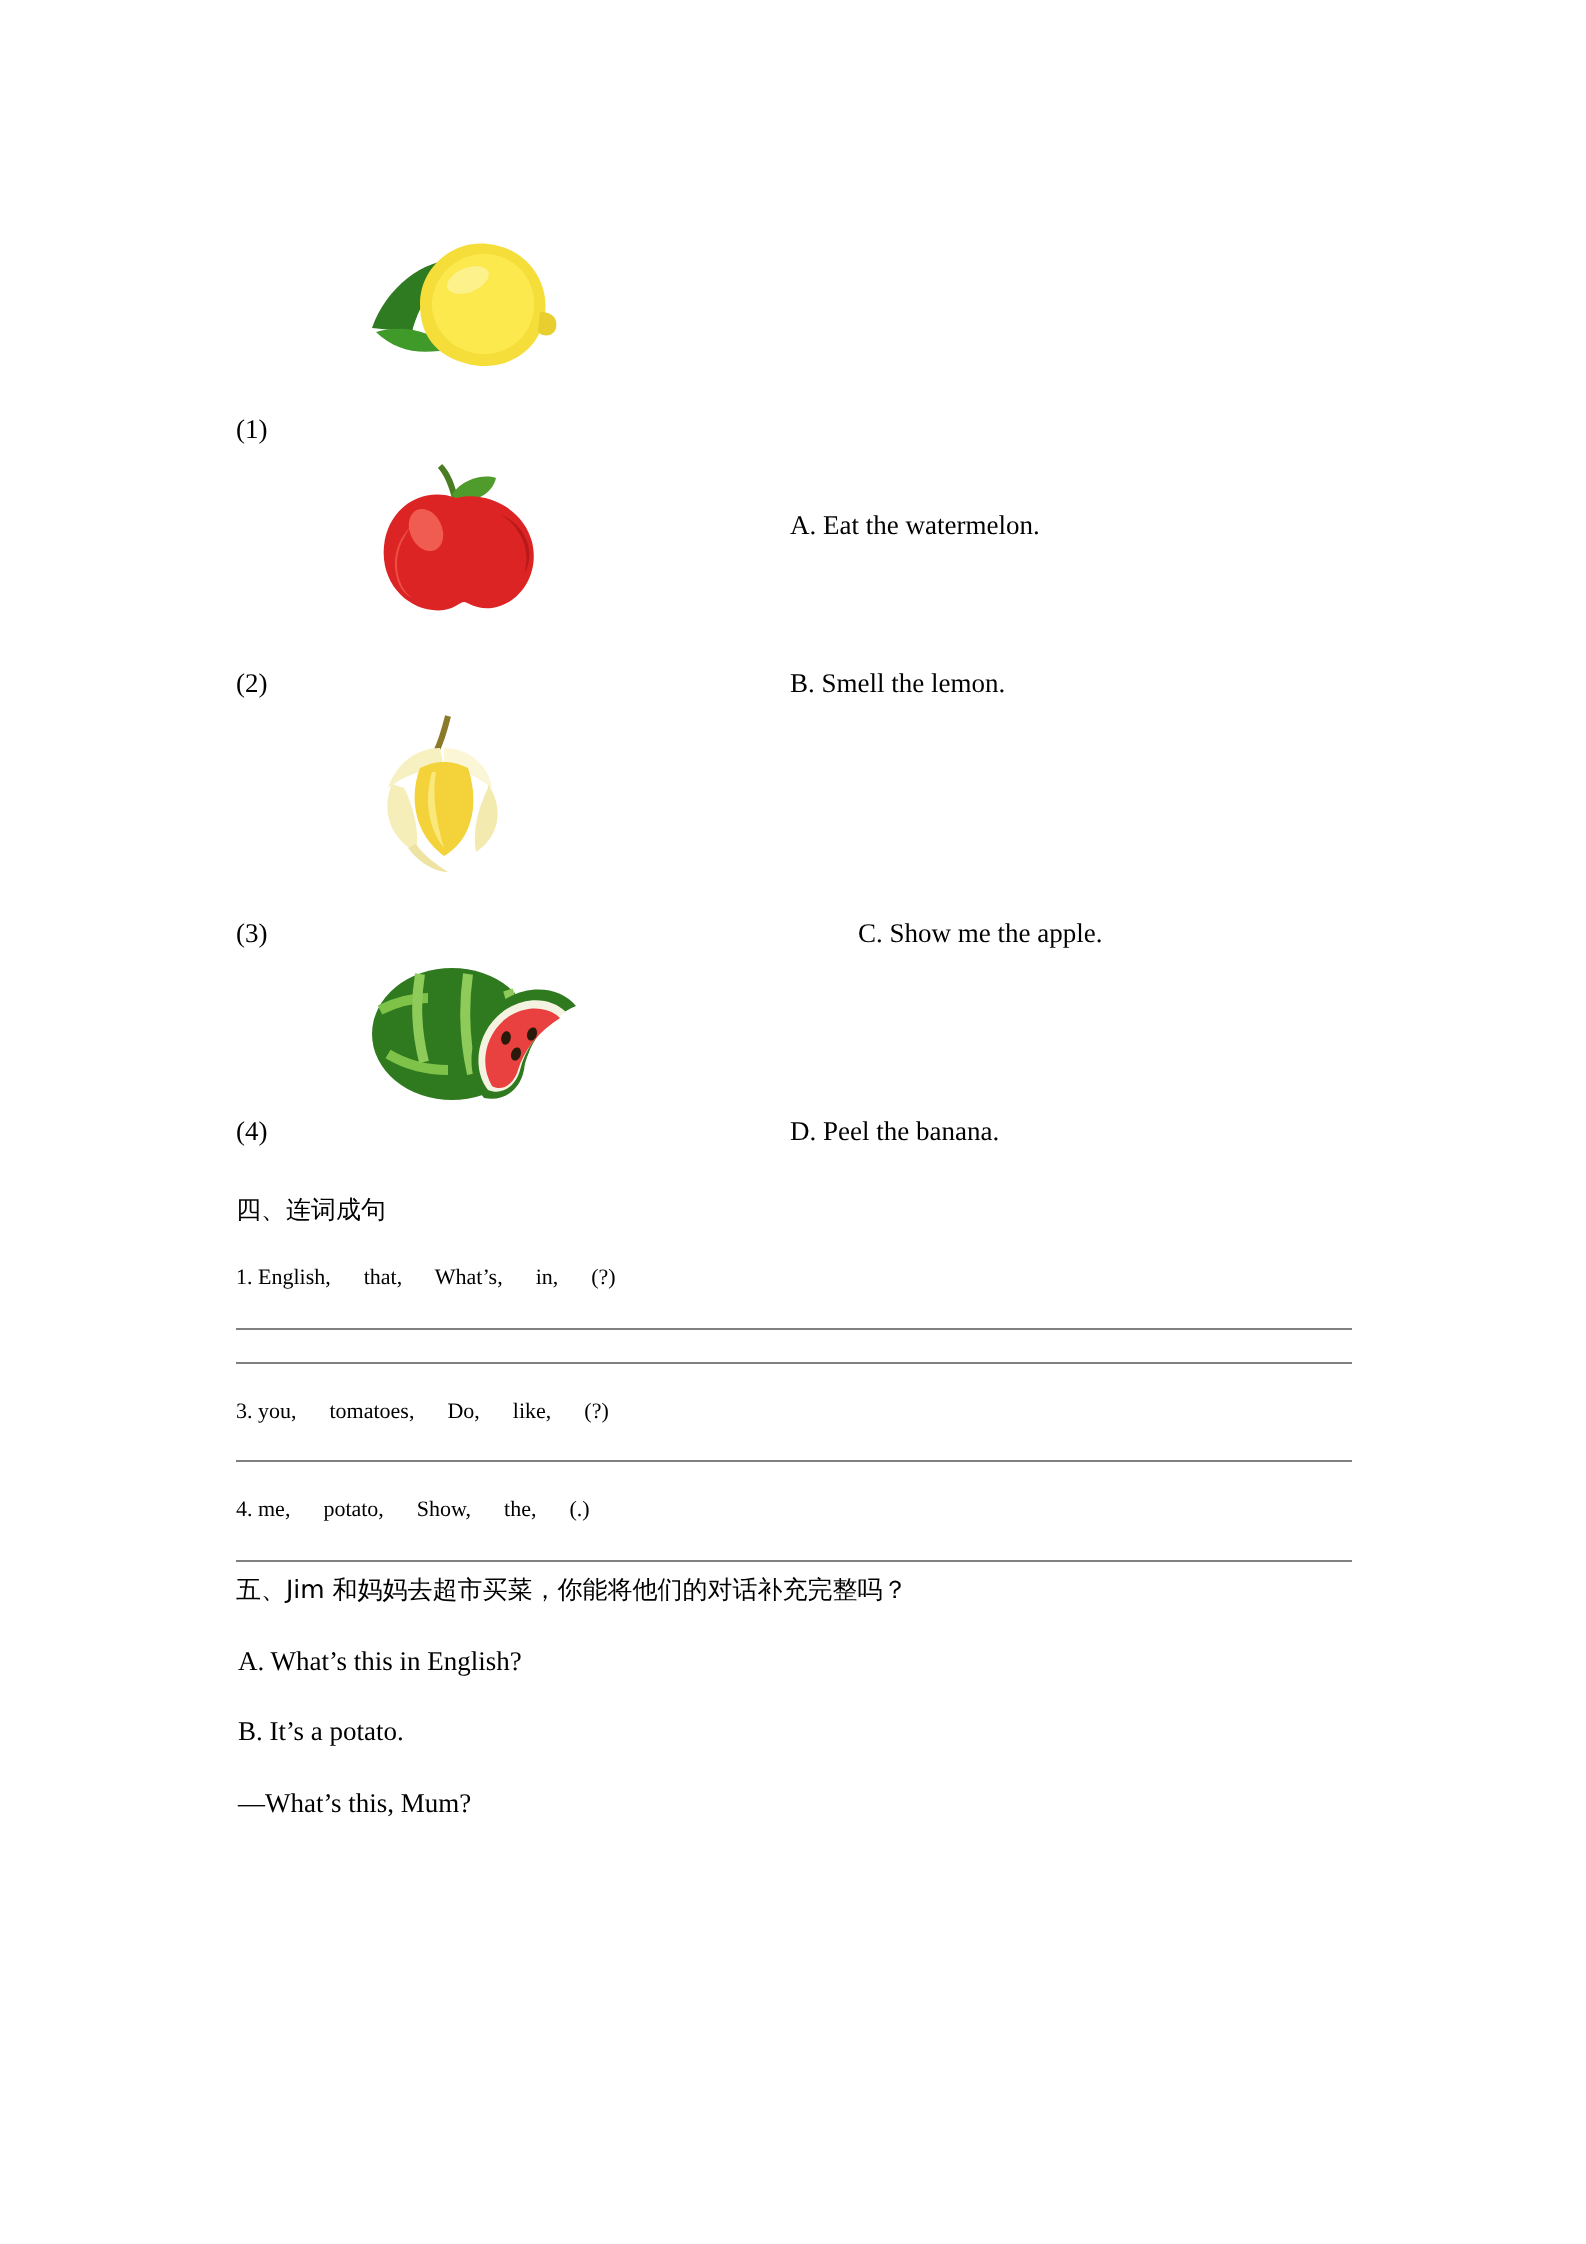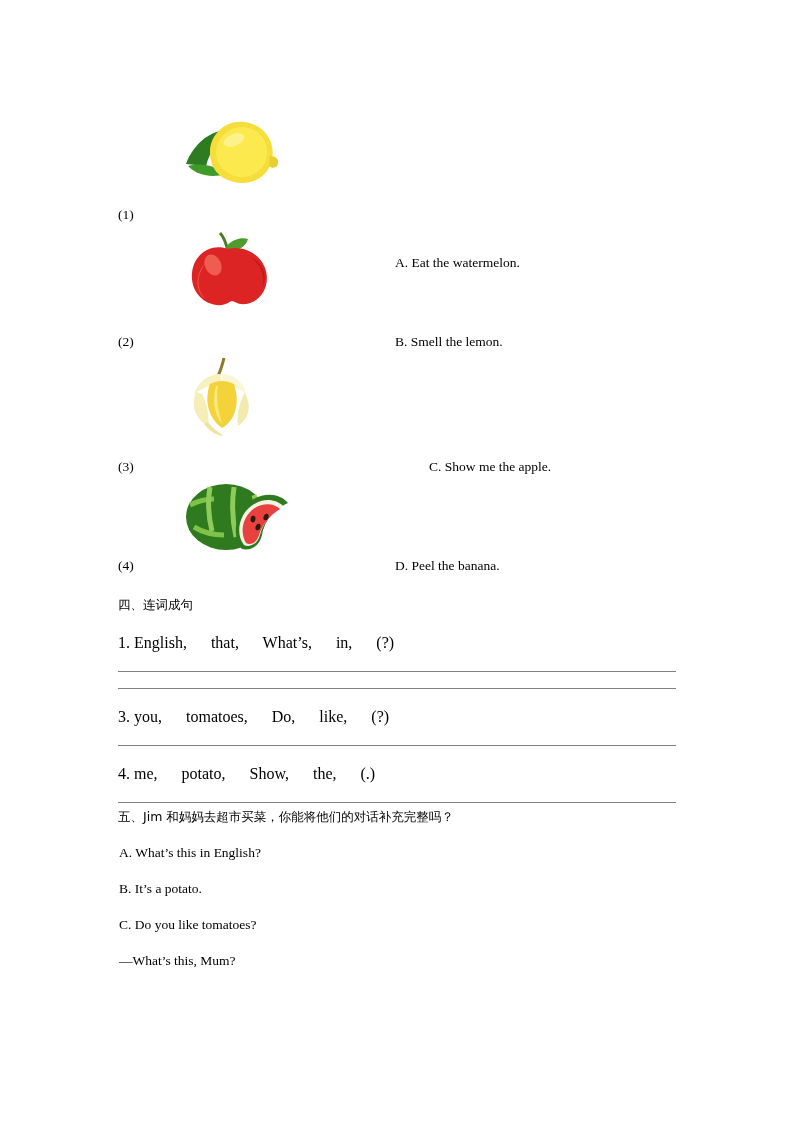--- a/index.html
+++ b/index.html
@@ -57,21 +57,21 @@
   .fruit-svg { display: block; }
 
   
   .sec-head {
     font-family: "DejaVu Sans", sans-serif;
     font-size: 12.5px;
     margin: 10px 0 0 0;
     line-height: 1.6;
   }
   .q-line {
-    font-size: 16px;
+    font-size: 11px;
     margin: 16px 0 0 0;
     line-height: 1.5;
     white-space: pre;
   }
   .answer-rule {
     border: none;
     border-top: 1px solid #808080;
     margin: 16px 0 0 0;
     height: 0;
   }
@@ -174,18 +174,17 @@
 
       <div class="q-line">4. me,      potato,      Show,      the,      (.)</div>
       <hr class="answer-rule">
     </div>
 
     <div style="margin-top:4px;">
       <div class="sec-head mixed" style="margin-top:0;">五、Jim 和妈妈去超市买菜，你能将他们的对话补充完整吗？</div>
 
       <div class="dlg-line">A. What’s this in English?</div>
       <div class="dlg-line">B. It’s a potato.</div>
-      <div class="dlg-line">C. Do you like tomatoes?</div>
       <div class="dlg-line">—What’s this, Mum?</div>
     </div>
 
   </div>
 </div>
 
 </body></html>

